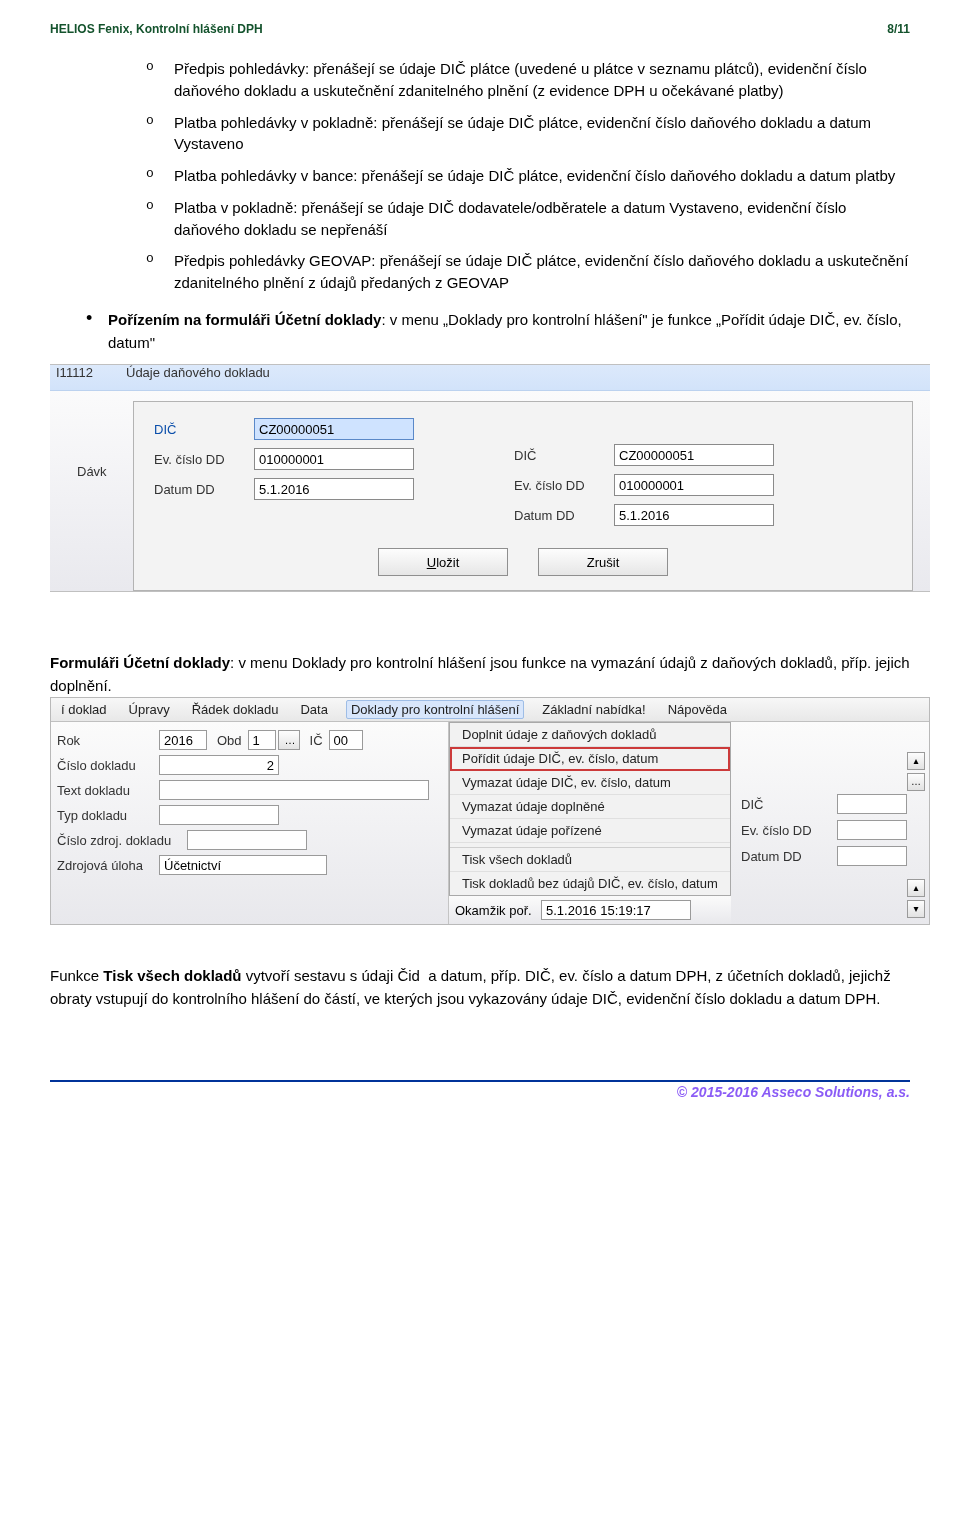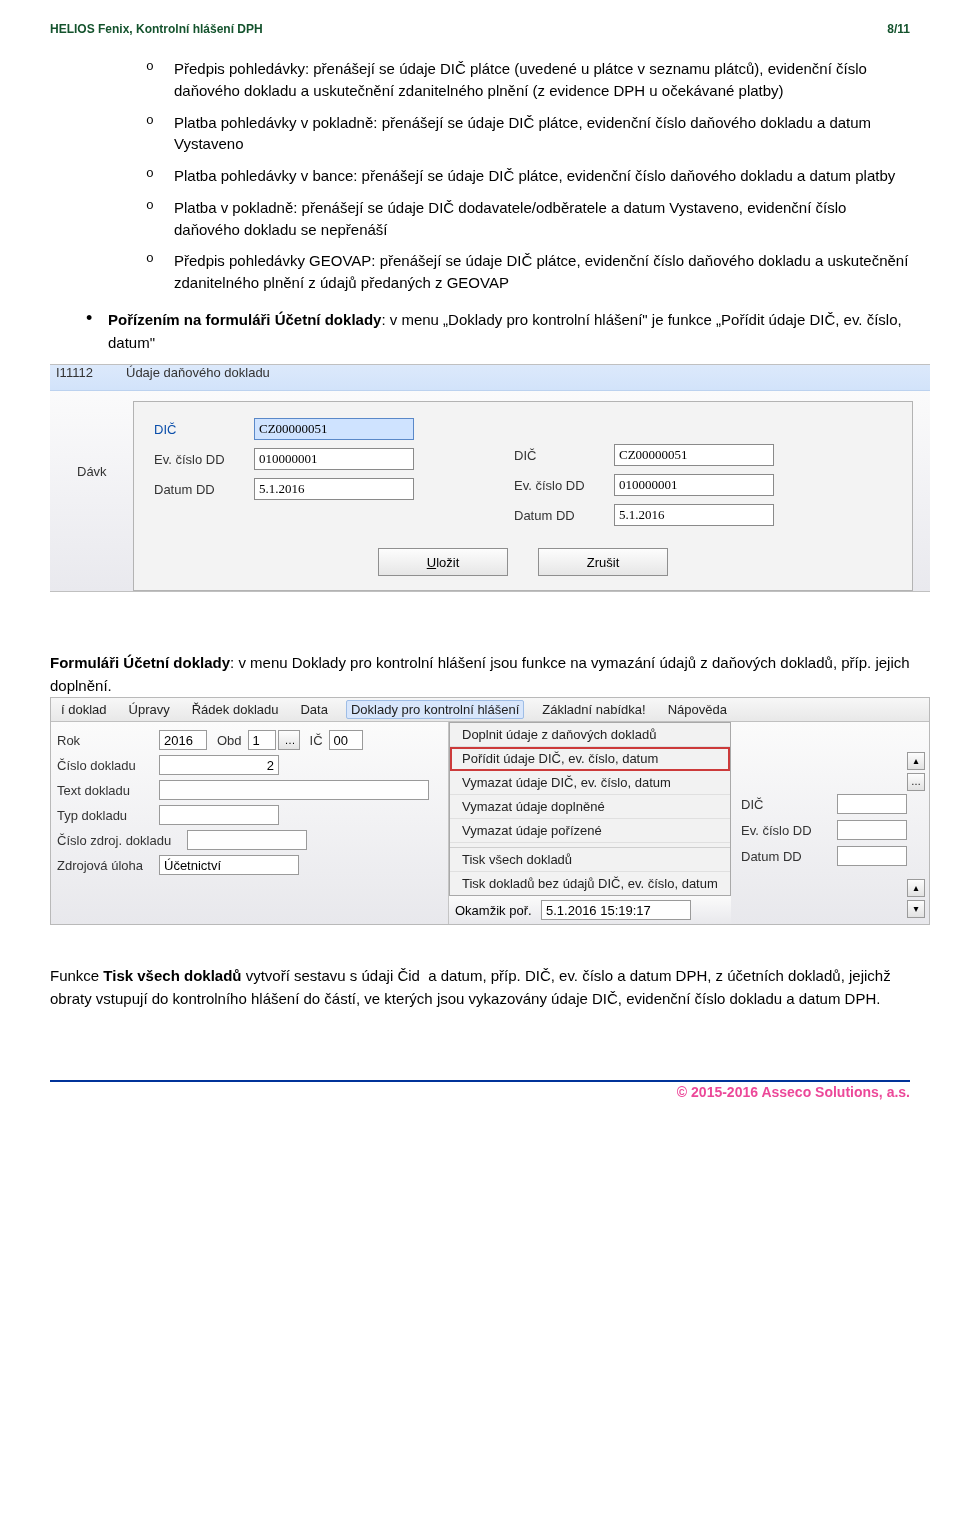--- a/index.html
+++ b/index.html
@@ -50,21 +50,21 @@
     padding-bottom: 14px;
   }
   .shot1 .dlg-body { padding: 14px 20px 8px 20px; }
   .shot1 .row2col { display: flex; }
   .shot1 .col { width: 360px; }
   .shot1 .frow { display: flex; align-items: center; height: 26px; margin-bottom: 4px; }
   .shot1 .frow label { width: 100px; color: #333; }
   .shot1 .frow label.sel { color: #0a4eaa; }
   .shot1 input.fld {
     height: 22px; border: 1px solid #8a8a8a; padding: 0 4px;
-    font-family: Liberation Serif, serif; font-size: 13px; background: #fff;
+    font-family: Liberation Sans, sans-serif; font-size: 13px; background: #fff;
   }
   .shot1 input.fld.sel { background: #cfe3ff; border: 1px solid #5a88c8; }
   .shot1 .btn-row { display: flex; justify-content: center; gap: 30px; padding-top: 8px; }
   .shot1 button.dlgbtn {
     width: 130px; height: 28px;
     background: linear-gradient(#fdfdfd, #e6e6e6);
     border: 1px solid #8f8f8f;
     font-family: Tahoma, Arial, sans-serif; font-size: 13px;
     cursor: pointer;
   }
@@ -148,21 +148,21 @@
   }
   .shot2 .scroll-stub .ar {
     width: 18px; height: 18px; border: 1px solid #9a9a9a;
     background: linear-gradient(#fdfdfd, #e2e2e2);
     text-align: center; font-size: 10px; line-height: 16px; margin-bottom: 3px; cursor: pointer;
   }
   .shot2 .scroll-stub2 { position: absolute; right: 4px; bottom: 6px; width: 18px; }
   .shot2 .scroll-stub2 .ar { width: 18px; height: 18px; border: 1px solid #9a9a9a; background: linear-gradient(#fdfdfd, #e2e2e2); text-align: center; font-size: 10px; line-height: 16px; margin-top: 3px; cursor: pointer; }
 
   .para2 { margin-top: 40px; line-height: 1.5; }
-  .footer { margin-top: 70px; border-top: 2px solid #003399; text-align: right; color: #ec4899; font-weight: bold; font-size: 14px; padding-top: 2px; }
+  .footer { margin-top: 70px; border-top: 2px solid #003399; text-align: right; color: #8b5cf6; font-weight: bold; font-size: 14px; padding-top: 2px; font-style: italic; }
 </style>
 </head>
 <body>
 
 <div class="head-row">
   <span>HELIOS Fenix, Kontrolní hlášení DPH</span>
   <span>8/11</span>
 </div>
 
 <div class="body-indent">
@@ -283,21 +283,21 @@
       <div class="lrow">
         <span class="lbl">Typ dokladu</span>
         <input class="sf" style="width: 120px;">
       </div>
       <div class="lrow">
         <span class="lbl" style="width:130px">Číslo zdroj. dokladu</span>
         <input class="sf" style="width: 120px;">
       </div>
       <div class="lrow">
         <span class="lbl">Zdrojová úloha</span>
-        <input class="sf" style="width: 140px;" value="Účetnictví">
+        <input class="sf" style="width: 168px;" value="Účetnictví">
       </div>
     </div>
 
     <div style="display:flex; flex-direction:column">
       <div class="menu-dd">
         <div class="mline">Doplnit údaje z daňových dokladů</div>
         <div class="mline hl">Pořídit údaje DIČ, ev. číslo, datum</div>
         <div class="mline">Vymazat údaje DIČ, ev. číslo, datum</div>
         <div class="mline">Vymazat údaje doplněné</div>
         <div class="mline">Vymazat údaje pořízené</div>

